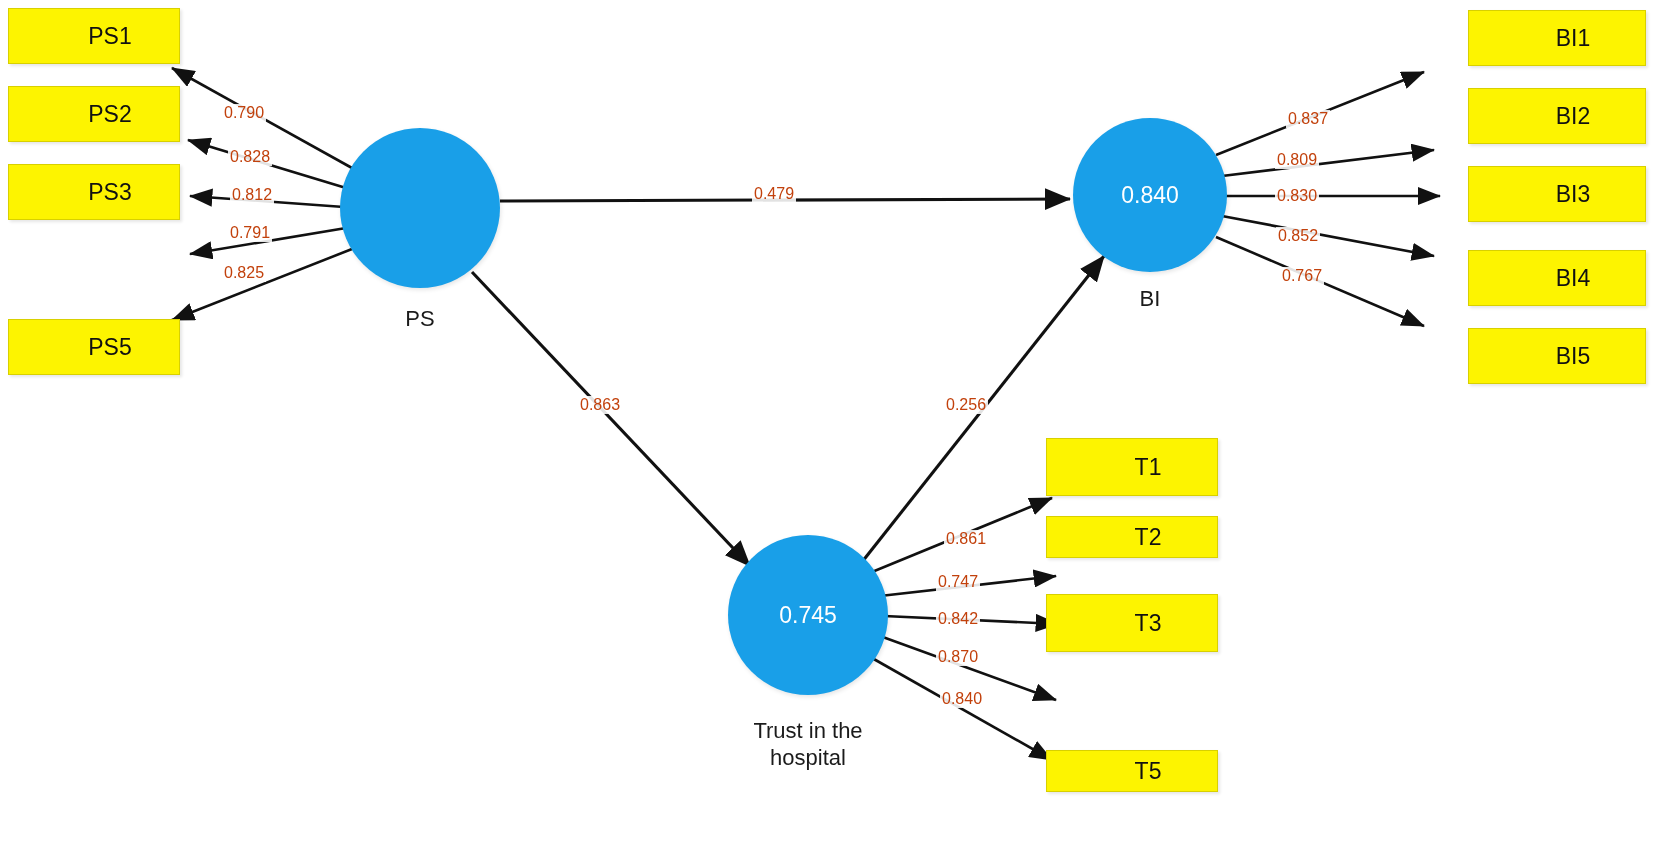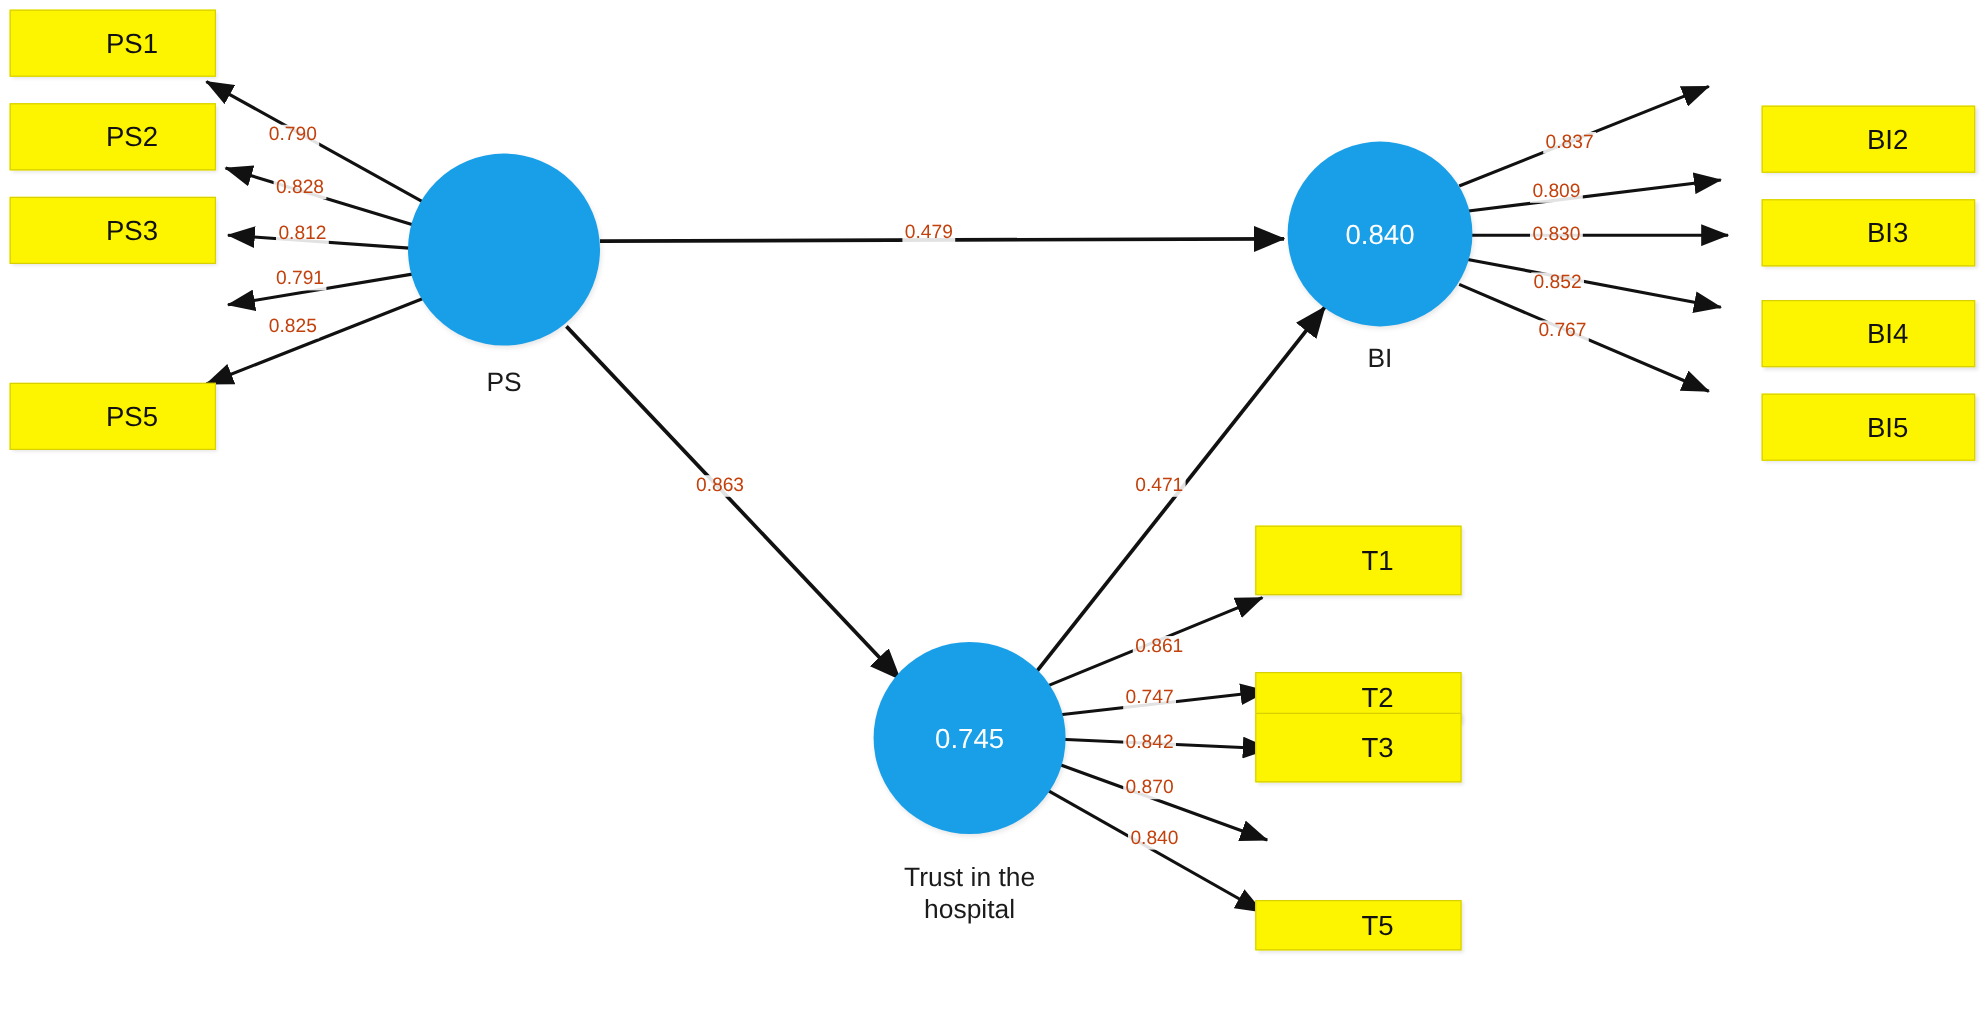--- a/index.html
+++ b/index.html
@@ -121,37 +121,40 @@
   <div class="indicator-box" style="left:8px; top:86px; width:172px; height:56px;">
     <span>PS2</span>
   </div>
   <div class="indicator-box" style="left:8px; top:164px; width:172px; height:56px;">
     <span>PS3</span>
   </div>
   <div class="indicator-box" style="left:8px; top:319px; width:172px; height:56px;">
     <span>PS5</span>
   </div>
 
+  <div class="indicator-box" style="left:1468px; top:10px; width:178px; height:56px;">
+    <span>BI1</span>
+  </div>
   <div class="indicator-box" style="left:1468px; top:88px; width:178px; height:56px;">
     <span>BI2</span>
   </div>
   <div class="indicator-box" style="left:1468px; top:166px; width:178px; height:56px;">
     <span>BI3</span>
   </div>
   <div class="indicator-box" style="left:1468px; top:250px; width:178px; height:56px;">
     <span>BI4</span>
   </div>
   <div class="indicator-box" style="left:1468px; top:328px; width:178px; height:56px;">
     <span>BI5</span>
   </div>
 
   <div class="indicator-box" style="left:1046px; top:438px; width:172px; height:58px;">
     <span>T1</span>
   </div>
-  <div class="indicator-box" style="left:1046px; top:516px; width:172px; height:42px;margin-top:44px;">
+  <div class="indicator-box" style="left:1046px; top:516px; width:172px; height:42px;">
     <span>T2</span>
   </div>
   <div class="indicator-box" style="left:1046px; top:594px; width:172px; height:58px;">
     <span>T3</span>
   </div>
   <div class="indicator-box" style="left:1046px; top:750px; width:172px; height:42px;">
     <span>T5</span>
   </div>
 
   <div class="construct-circle" style="left:340px; top:128px; width:160px; height:160px;">
@@ -183,15 +186,15 @@
   <div class="edge-label" style="left:1280px; top:267px;">0.767</div>
 
   <div class="edge-label" style="left:944px; top:530px;">0.861</div>
   <div class="edge-label" style="left:936px; top:573px;">0.747</div>
   <div class="edge-label" style="left:936px; top:610px;">0.842</div>
   <div class="edge-label" style="left:936px; top:648px;">0.870</div>
   <div class="edge-label" style="left:940px; top:690px;">0.840</div>
 
   <div class="edge-label" style="left:752px; top:185px;">0.479</div>
   <div class="edge-label" style="left:578px; top:396px;">0.863</div>
-  <div class="edge-label" style="left:944px; top:396px;">0.471</div>
+  <div class="edge-label" style="left:944px; top:396px;">0.256</div>
 
 </div>
 
 </body></html>

